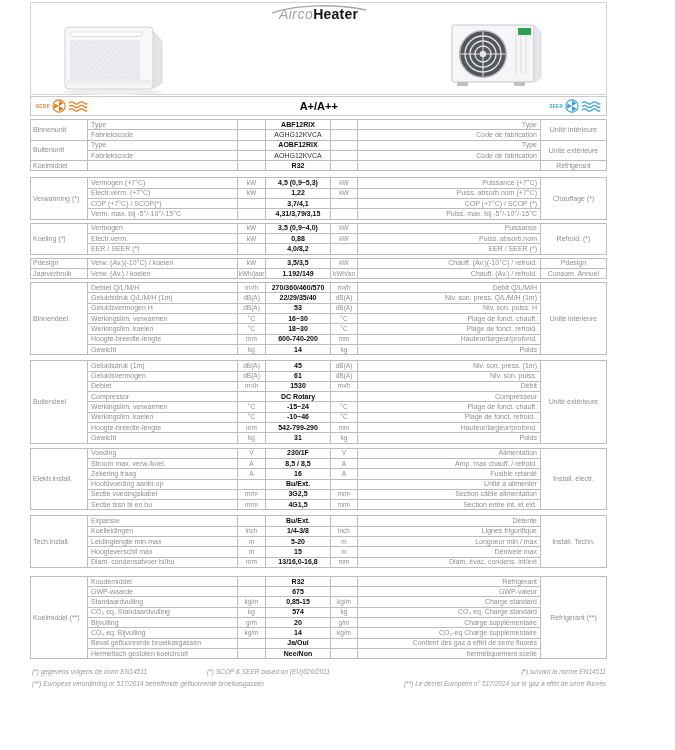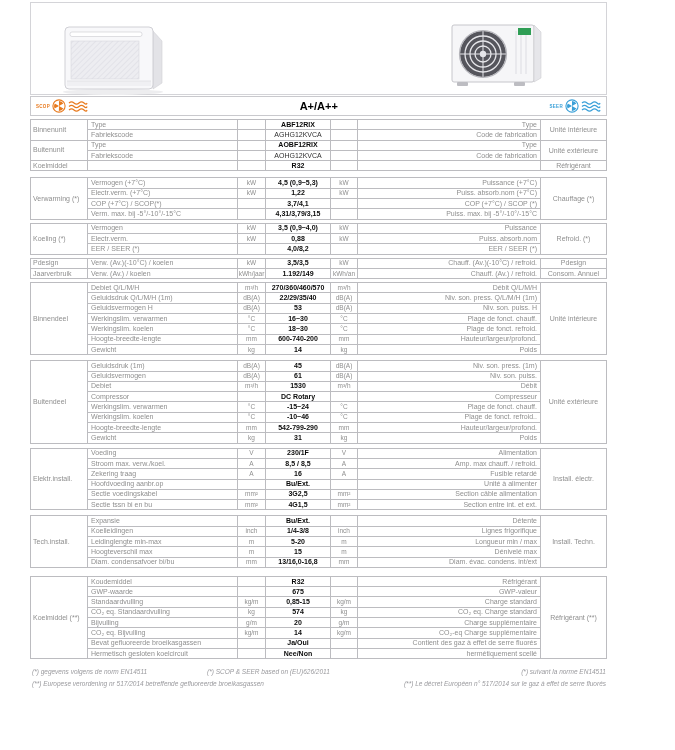--- a/index.html
+++ b/index.html
@@ -57,20 +57,26 @@
   .f-center{position:absolute;left:177px;}
   .f-right{position:absolute;right:1px;}
 </style>
 </head>
 <body>
 
 <div class="page">
   <div class="doc">
 
     <div class="header-box">
+      <div class="logo">
+        <svg class="swoosh" width="98" height="10" viewBox="0 0 98 10">
+          <path d="M2 9 C 28 0, 66 0, 96 6" fill="none" stroke="#a8a8ac" stroke-width="1.4"></path>
+        </svg>
+        <span class="logo-a">Airco</span><span class="logo-h">Heater</span>
+      </div>
 
       <svg class="indoor" width="118" height="76" viewBox="0 0 118 76">
         <defs>
           <pattern id="hatch" width="4" height="4" patternUnits="userSpaceOnUse" patternTransform="rotate(45)">
             <rect width="4" height="4" fill="#ededf1"></rect>
             <line x1="0" y1="0" x2="0" y2="4" stroke="#dcdce2" stroke-width="1.2"></line>
           </pattern>
         </defs>
         <ellipse cx="60" cy="71" rx="50" ry="3" fill="#ededef"></ellipse>
         <path d="M100 10 L109 20 L109 62 L100 68 Z" fill="#e3e3e7" stroke="#d0d0d5" stroke-width="0.6"></path>

